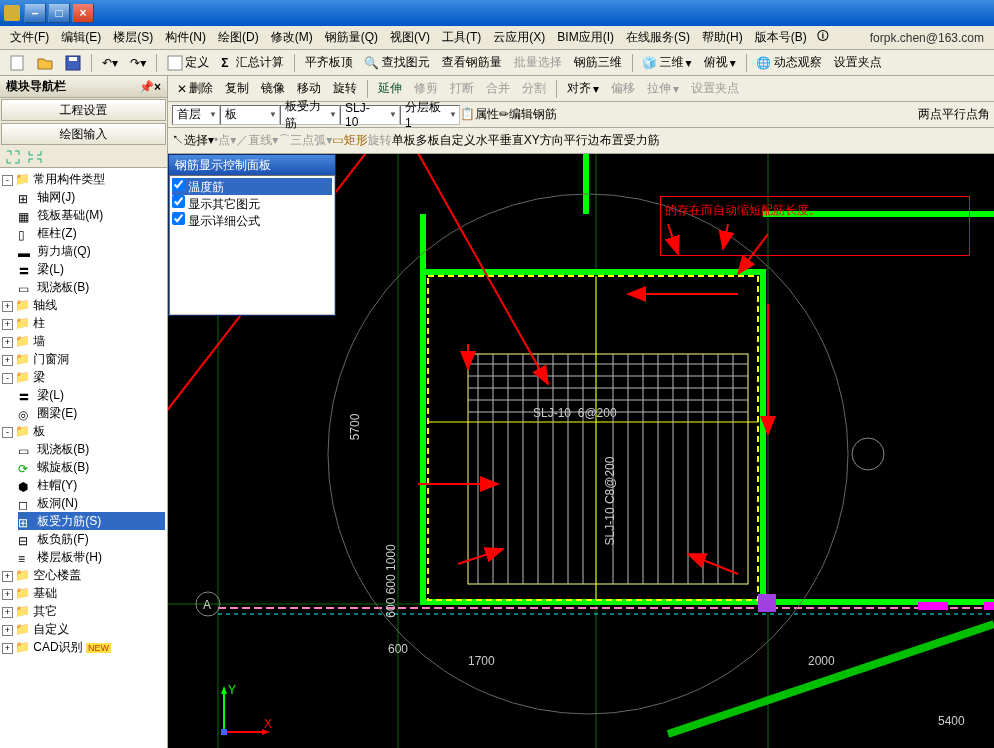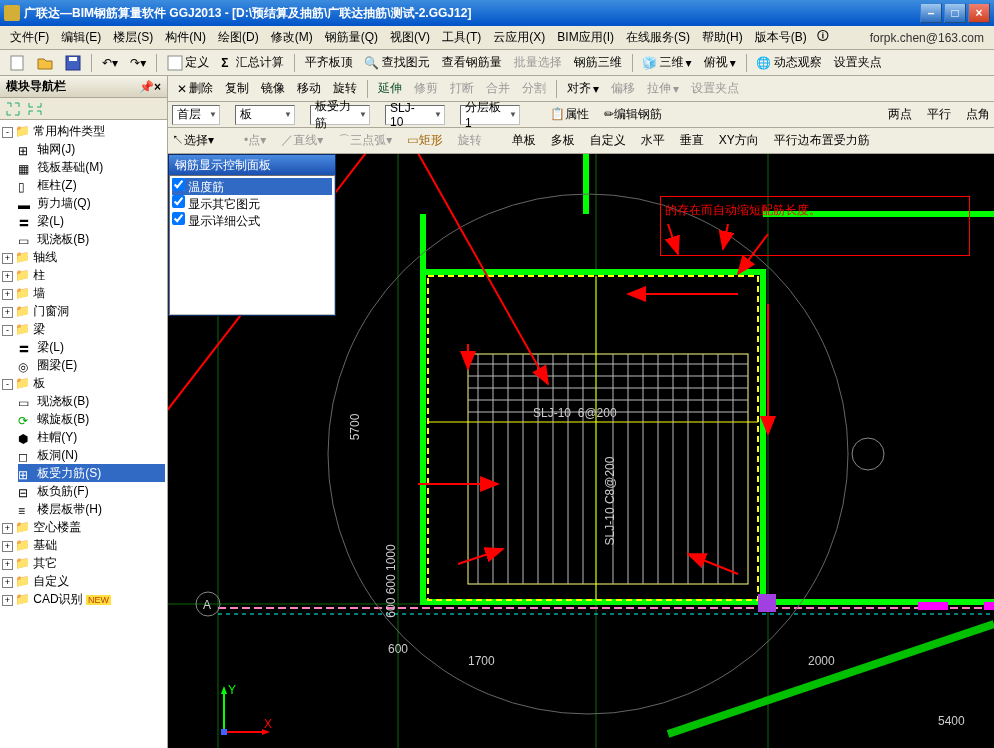--- a/index.html
+++ b/index.html
@@ -29,21 +29,21 @@
 .side-ic { width: 18px; height: 18px; cursor: pointer; }
 
 .tree { flex: 1; overflow: auto; background: #fff; padding: 2px; }
 .tree-node { white-space: nowrap; line-height: 18px; cursor: pointer; }
 .tree-node .t-icon { width: 16px; height: 16px; display: inline-block; vertical-align: middle; }
 .tree-node.sel { background: #316ac5; color: #fff; }
 .tree-children { padding-left: 16px; }
 .expander { display: inline-block; width: 11px; height: 11px; border: 1px solid #808080; text-align: center; line-height: 9px; font-size: 9px; margin-right: 2px; background: #fff; color: #000; cursor: pointer; }
 
 .canvas-area { flex: 1; display: flex; flex-direction: column; position: relative; }
-.sub-toolbar { height: 26px; background: #f0eee0; border-bottom: 1px solid #aca899; display: flex; align-items: center; padding: 0 4px; gap: 15px; }
+.sub-toolbar { height: 26px; background: #f0eee0; border-bottom: 1px solid #aca899; display: flex; align-items: center; padding: 0 4px; gap: 0; }
 .dropdown { height: 20px; border: 1px inset #c0c0c0; background: #fff; padding: 0 16px 0 4px; position: relative; display: flex; align-items: center; cursor: pointer; }
 .dropdown::after { content: "▼"; position: absolute; right: 2px; font-size: 8px; color: #555; }
 
 .viewport { flex: 1; background: #000; position: relative; overflow: hidden; }
 
 .display-panel { position: absolute; left: 0; top: 0; width: 168px; background: #ece9d8; border: 1px solid #0a2a6a; z-index: 10; }
 .display-panel .dp-title { height: 20px; background: linear-gradient(#4a8ae0,#1a50b0); color: #fff; padding: 0 6px; line-height: 20px; font-weight: normal; }
 .display-panel .dp-body { background: #fff; padding: 2px; min-height: 140px; border: 1px inset #c0c0c0; }
 .display-panel label { display: block; line-height: 16px; }
 .display-panel label.sel { background: #316ac5; color: #fff; }
@@ -51,21 +51,20 @@
 .annot-box { position: absolute; border: 1px solid #ff0000; color: #ff0000; padding: 4px; font-size: 13px; line-height: 18px; background: rgba(0,0,0,0); z-index: 20; }
 
 .axis { position: absolute; bottom: 6px; left: 46px; width: 60px; height: 60px; z-index: 15; }
 .dim-text { position: absolute; color: #ccc; font-size: 12px; }
 </style>
 </head>
 <body>
 
 <div class="titlebar">
   <span class="icon"></span>
-  <span class="title">广联达—BIM钢筋算量软件 GGJ2013 - [D:\预结算及抽筋\广联达抽筋\测试-2.GGJ12]</span>
   <div class="win-btns">
     <div class="win-btn">–</div>
     <div class="win-btn">□</div>
     <div class="win-btn close">×</div>
   </div>
 </div>
 
 <div class="menubar">
   <span class="menu-item">文件(F)</span>
   <span class="menu-item">编辑(E)</span>
@@ -138,20 +137,24 @@
 </div>
 
 <div class="main">
 
   <div class="sidebar">
     <div class="side-title">
         <span>模块导航栏</span>
         <span style="margin-left:auto;cursor:pointer">📌</span>
         <span style="cursor:pointer">×</span>
       </div>
+    <div class="side-tabs">
+      <div class="side-tab">工程设置</div>
+      <div class="side-tab">绘图输入</div>
+    </div>
     <div class="side-icons">
       <svg class="side-ic">
           <path d="M3 3h4v4M11 3h4v4M3 11v4h4M15 11v4h-4" stroke="#2a7" fill="none"></path>
         </svg>
       <svg class="side-ic">
           <path d="M7 7H3V3M11 7h4V3M7 11H3v4M11 11h4v4" stroke="#2a7" fill="none"></path>
         </svg>
     </div>
     <div class="tree">
       <div class="tree-node"><span class="expander">-</span>📁 <span>常用构件类型</span></div>

